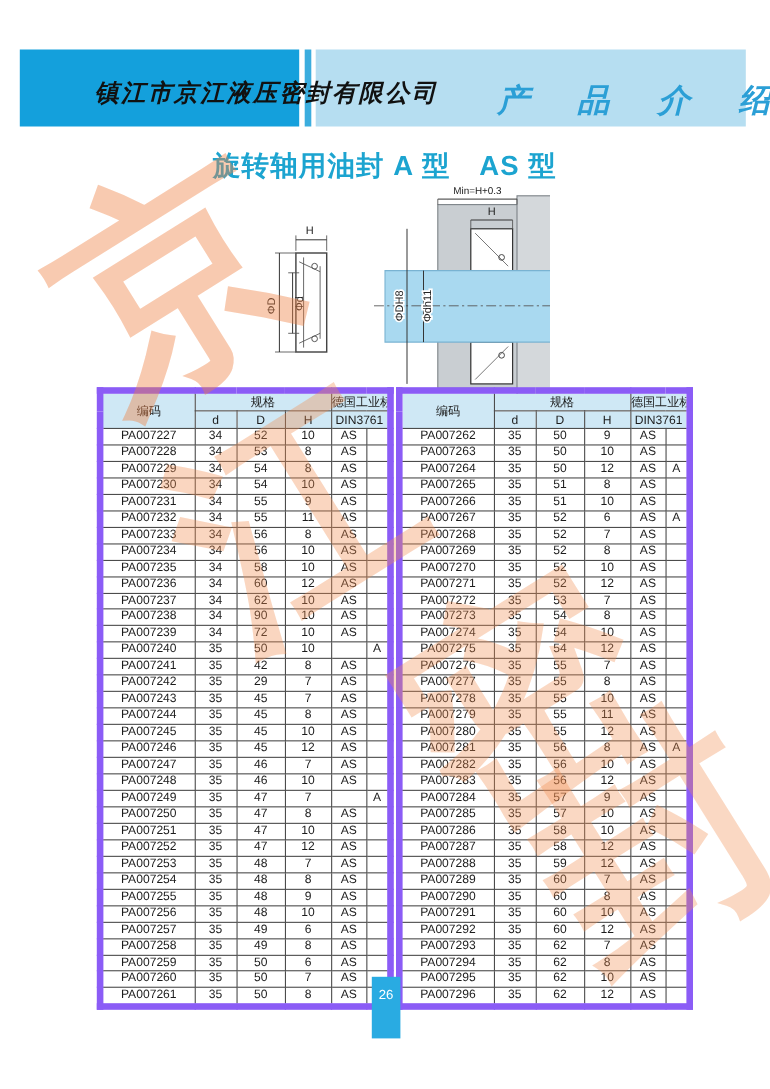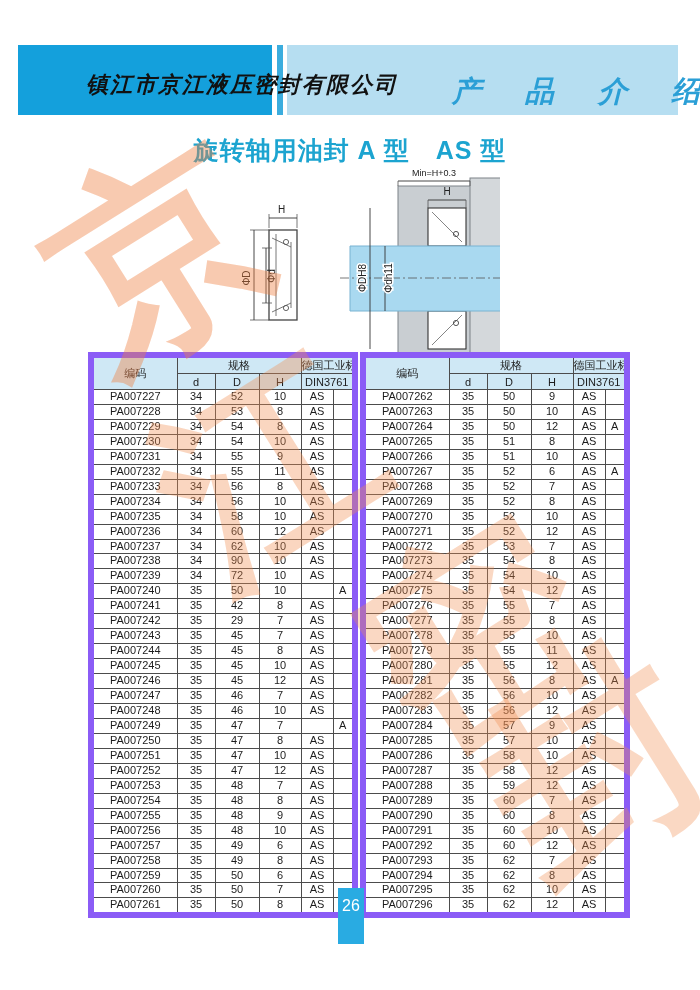--- a/index.html
+++ b/index.html
@@ -42,21 +42,21 @@
   .wm{position:absolute;z-index:6;pointer-events:none;
     font-family:"DejaVu Serif", serif;font-weight:bold;line-height:1;
     transform:rotate(-32deg);}
   .wm1{left:52px;top:148px;font-size:212px;color:rgba(238,128,66,0.42);}
   .wm2{left:162px;top:362px;font-size:212px;color:rgba(240,140,80,0.36);}
   .wm3{left:368px;top:528px;font-size:212px;color:rgba(240,140,80,0.34);}
   .wm4{left:488px;top:658px;font-size:212px;color:rgba(240,140,80,0.34);}
 
   
   .pagenum{position:absolute;left:338px;top:888px;width:26px;height:56px;
-    background:#29abe2;color:#fff;font-size:16px;text-align:center;
+    background:#29abe2;color:#fff;font-size:12px;text-align:center;
     padding-top:9px;box-sizing:border-box;}
 </style>
 </head>
 <body>
 
 <div id="page">
 
   <div class="hdr-dark"></div>
   <div class="hdr-stripe"></div>
   <div class="hdr-light"></div>

